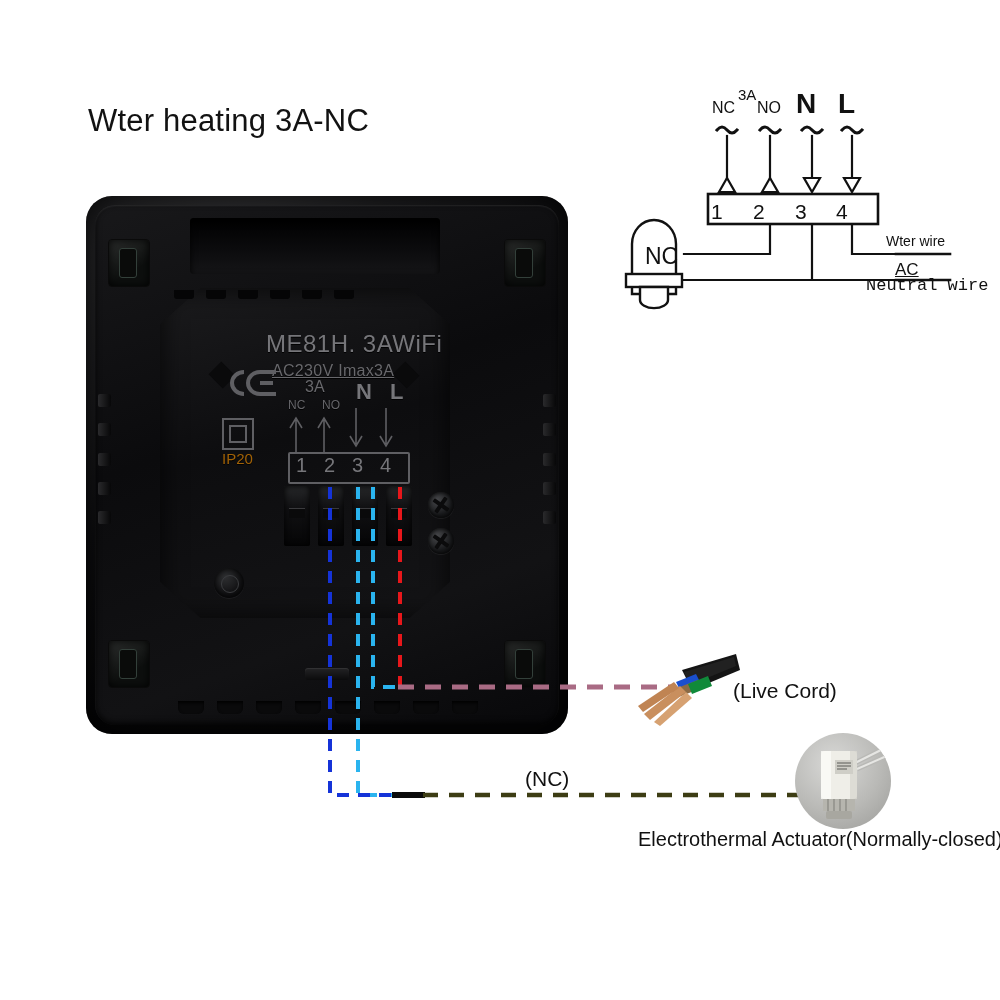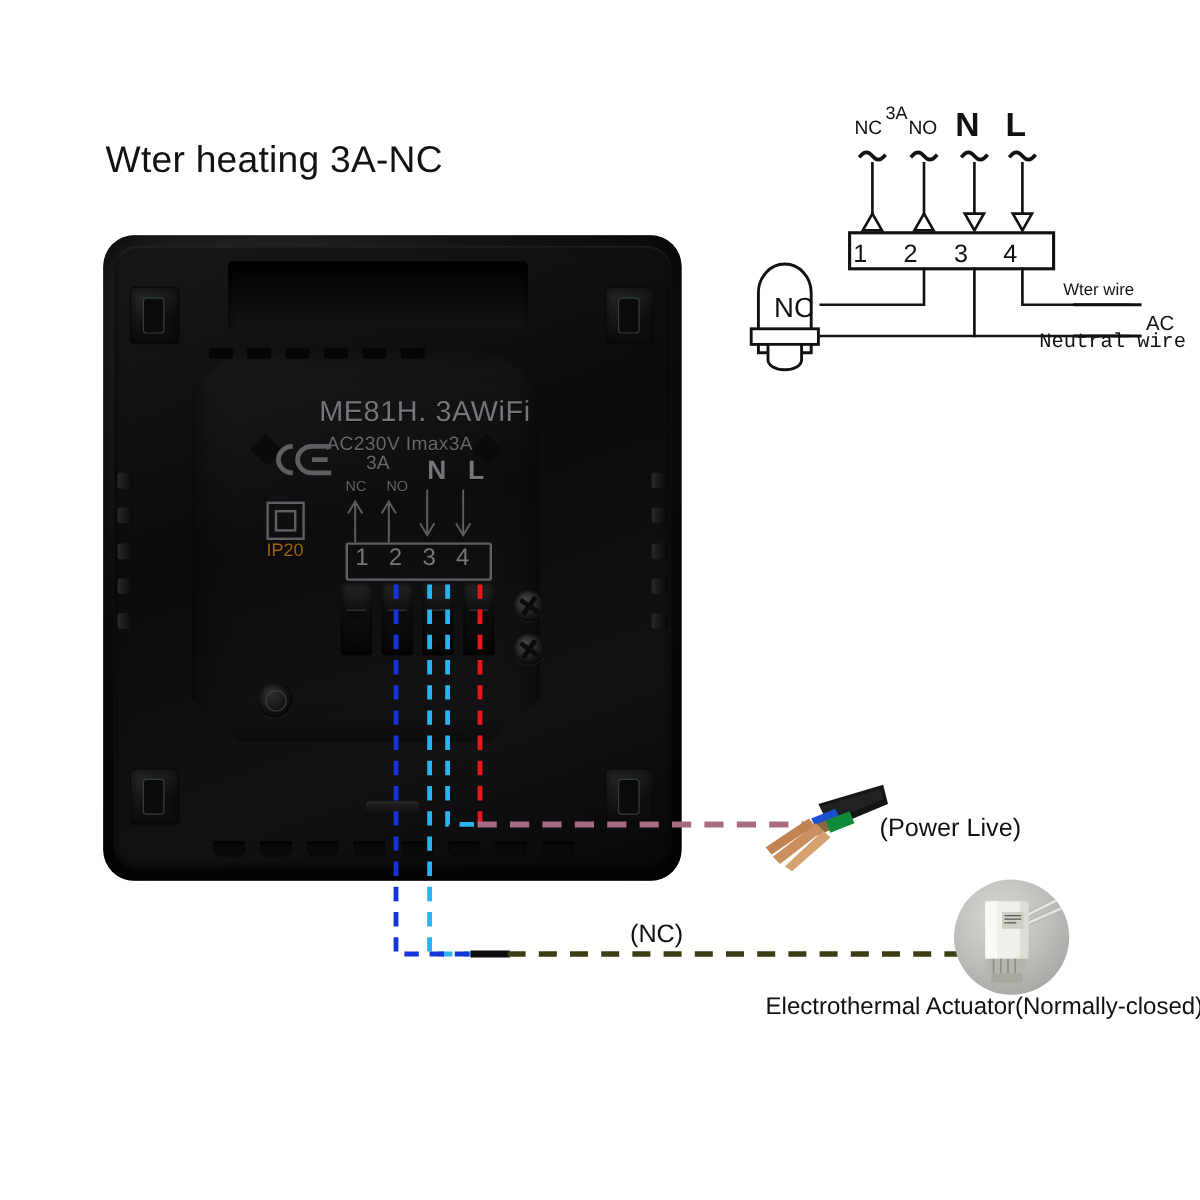--- a/index.html
+++ b/index.html
@@ -13,21 +13,21 @@
     position: relative;
     overflow: hidden;
     font-family: "Liberation Sans", sans-serif;
     color: #1a1a1a;
   }
 
   
   #page-title {
     position: absolute;
     left: 88px;
-    top: 115px;
+    top: 103px;
     font-size: 31px;
     font-weight: 400;
     letter-spacing: 0.2px;
     color: #121212;
     white-space: nowrap;
   }
 
   
   #device {
     position: absolute;
@@ -164,20 +164,21 @@
   }
   #silk-model {
     left: 266px; top: 330px;
     font-size: 24px; letter-spacing: 0.5px;
     color: #76767a;
   }
   #silk-rating {
     left: 272px; top: 362px;
     font-size: 16px; letter-spacing: 0.3px;
     color: #68686c;
+    text-decoration: underline;
   }
   #silk-3a {
     left: 305px; top: 378px;
     font-size: 16px; color: #69696d;
   }
   #silk-nc { left: 288px; top: 398px; font-size: 12px; color: #656569; }
   #silk-no { left: 322px; top: 398px; font-size: 12px; color: #656569; }
   #silk-n  { left: 356px; top: 379px; font-size: 22px; font-weight: 700; color: #76767a; }
   #silk-l  { left: 390px; top: 379px; font-size: 22px; font-weight: 700; color: #76767a; }
   #silk-ip { left: 222px; top: 450px; font-size: 15px; color: #a16207; }
@@ -497,37 +498,37 @@
 <div class="sch-label" style="left:796px; top:88px;  font-size:28px; font-weight:700;">N</div>
 <div class="sch-label" style="left:838px; top:88px;  font-size:28px; font-weight:700;">L</div>
 
 <div class="sch-label" style="left:711px; top:200px; font-size:21px;">1</div>
 <div class="sch-label" style="left:753px; top:200px; font-size:21px;">2</div>
 <div class="sch-label" style="left:795px; top:200px; font-size:21px;">3</div>
 <div class="sch-label" style="left:836px; top:200px; font-size:21px;">4</div>
 
 <div class="sch-label" style="left:645px; top:243px; font-size:23px;">NC</div>
 <div class="sch-label" style="left:886px; top:233px; font-size:14px;">Wter wire</div>
-<div class="sch-label" style="left:955px; top:260px; font-size:17px;">AC</div>
+<div class="sch-label" style="left:895px; top:260px; font-size:17px;text-decoration:underline;">AC</div>
 <div class="sch-label" style="left:866px; top:276px; font-size:17px;font-family:Liberation Mono, monospace;">Neutral wire</div>
 
 <svg id="powercord" viewBox="0 0 104 74">
 
   <path d="M46 18 L100 2 L104 18 L56 38 Z" fill="#141414"></path>
   <path d="M48 20 L98 5 L100 14 L54 33 Z" fill="#2b2b2b" opacity="0.55"></path>
 
   <path d="M40 30 L60 22 L64 30 L44 38 Z" fill="#1a4fcf"></path>
   <path d="M36 38 L62 28 L66 36 L40 46 Z" fill="#8a6a45"></path>
   <path d="M52 32 L72 24 L76 34 L56 42 Z" fill="#108a3a"></path>
 
   <path d="M8 62 L44 34 L50 40 L14 68 Z" fill="#c98f5e"></path>
   <path d="M18 70 L50 40 L56 46 L24 74 Z" fill="#d6a171"></path>
   <path d="M2 54 L38 30 L43 36 L7 60 Z" fill="#c08453"></path>
 </svg>
-<div id="powercord-label">(Power Live)</div>
+<div id="powercord-label">(Live Cord)</div>
 
 <div id="nc-label">(NC)</div>
 
 <div id="actuator-photo">
   <svg viewBox="0 0 96 96" style="width:96px;height:96px;display:block;">
 
     <path d="M60 30 L92 14 M62 36 L94 22" stroke="#b9b9b6" stroke-width="5" fill="none"></path>
     <path d="M60 30 L92 14 M62 36 L94 22" stroke="#e6e6e3" stroke-width="2" fill="none"></path>
 
     <rect x="26" y="18" width="36" height="48" rx="4" fill="#efeee8"></rect>

